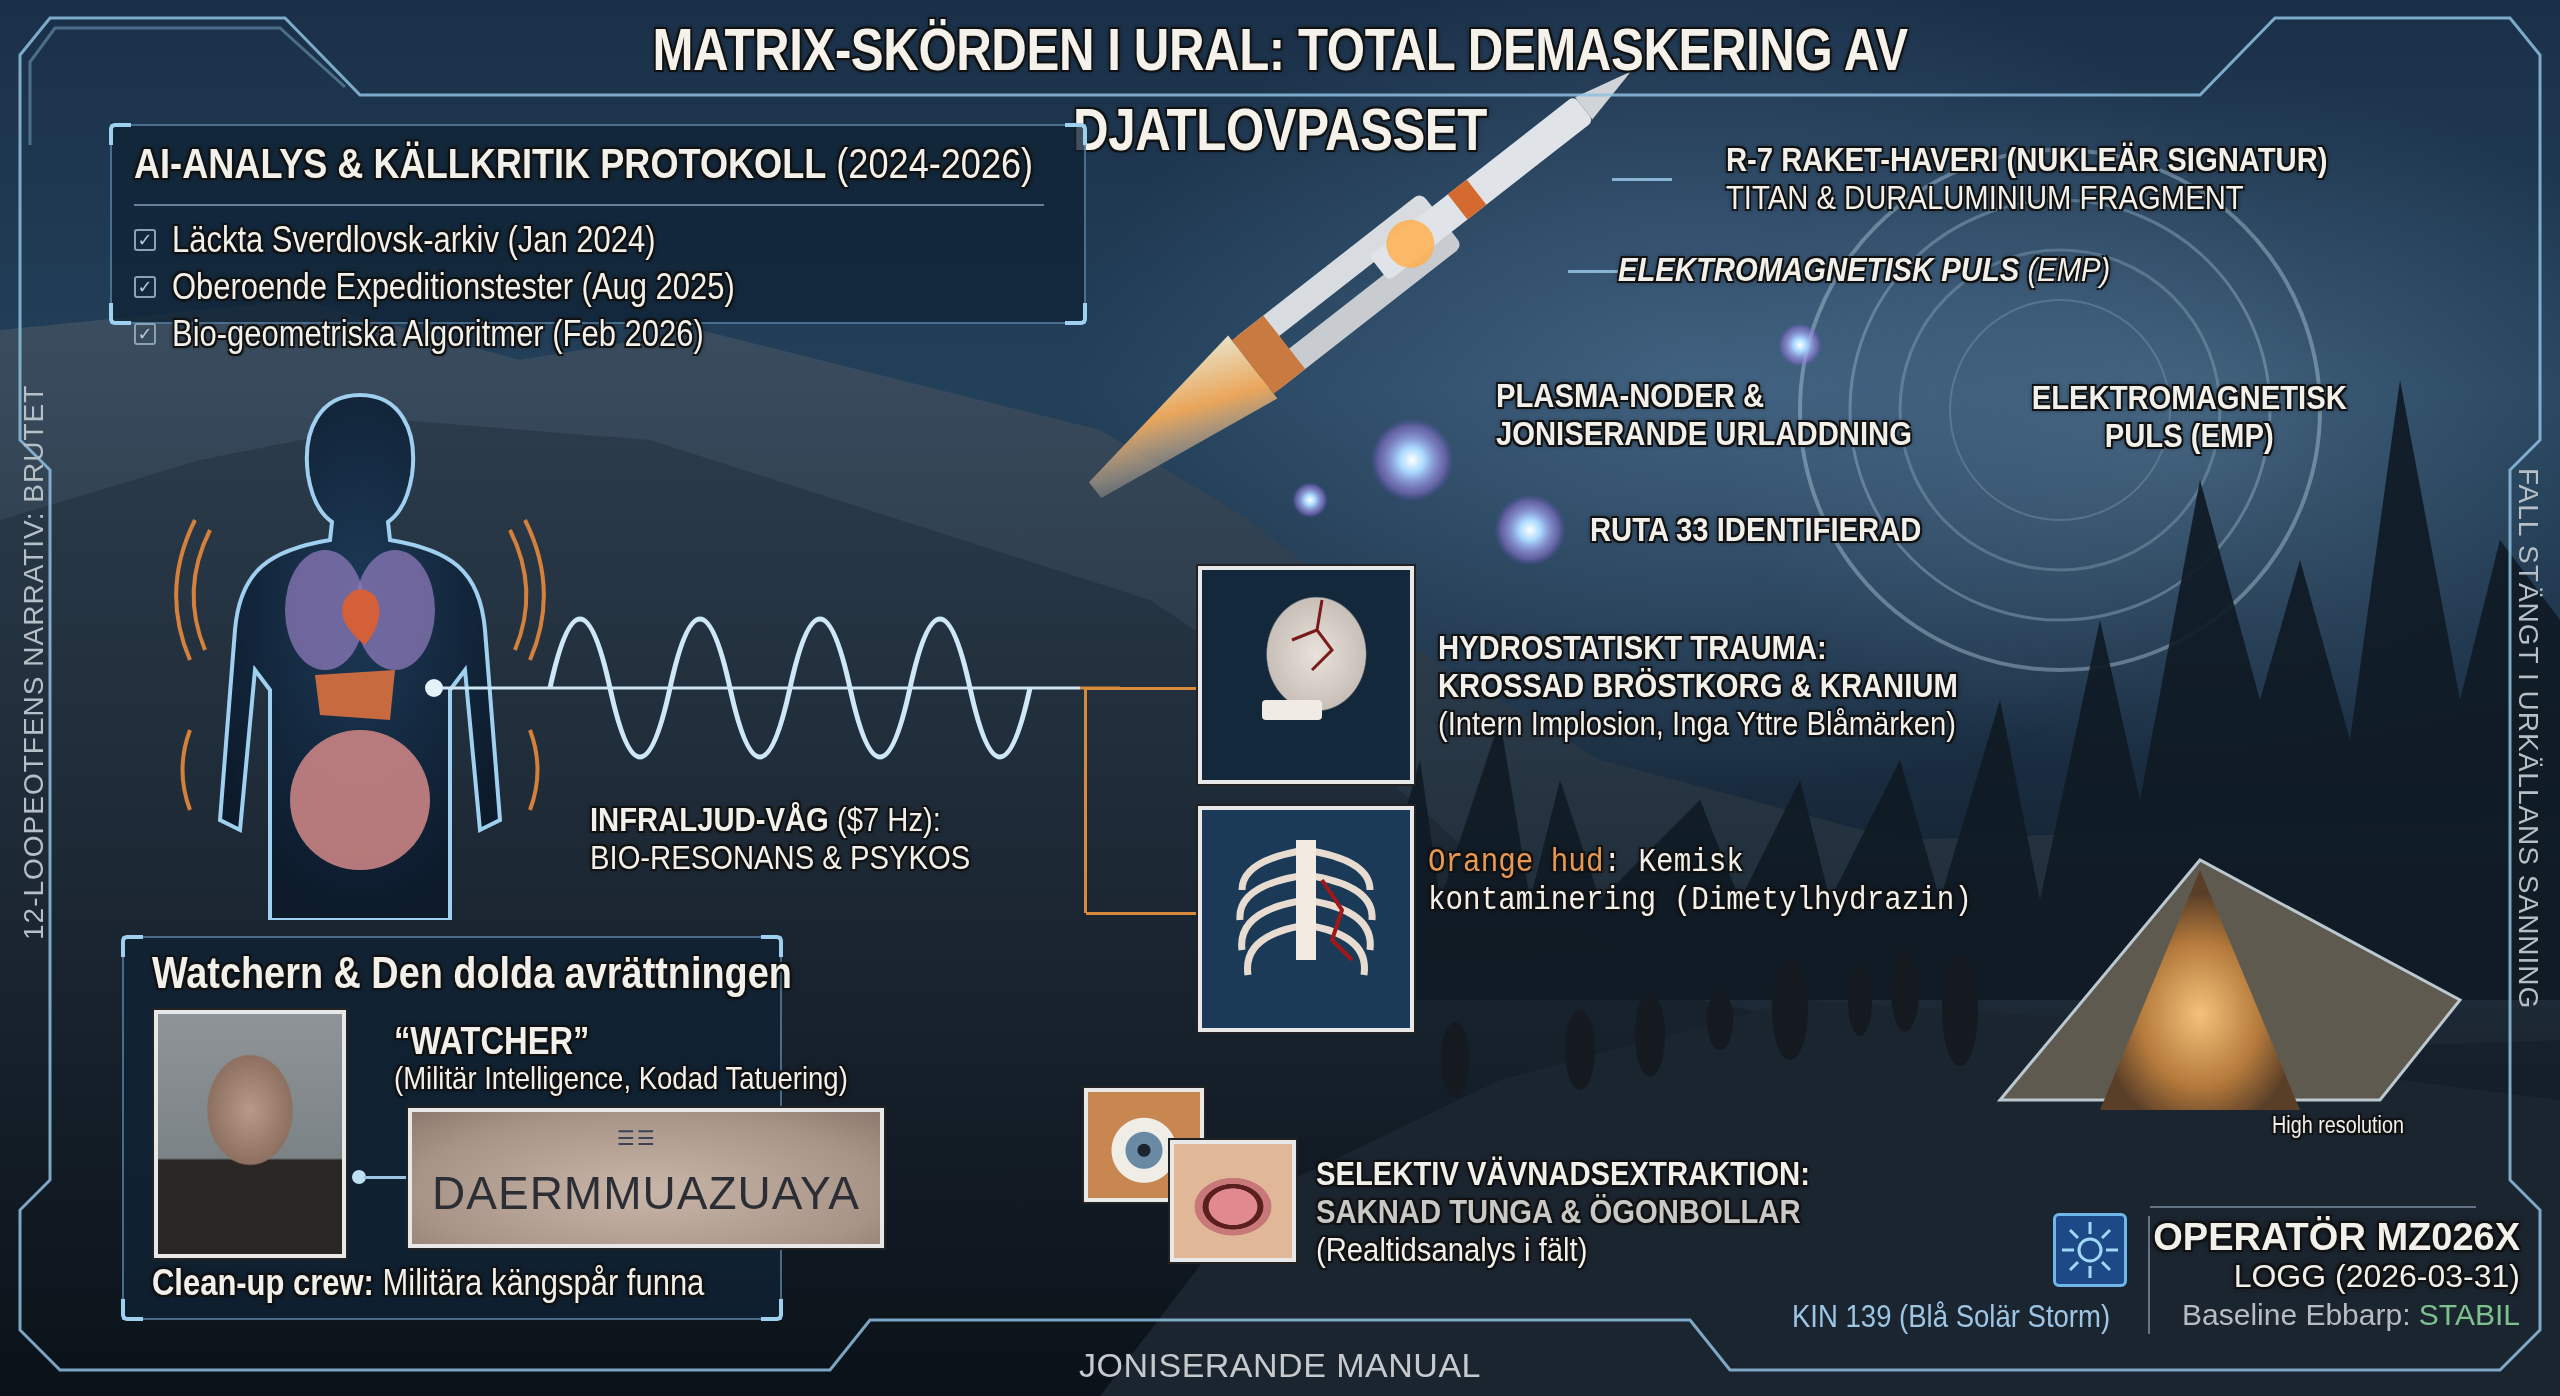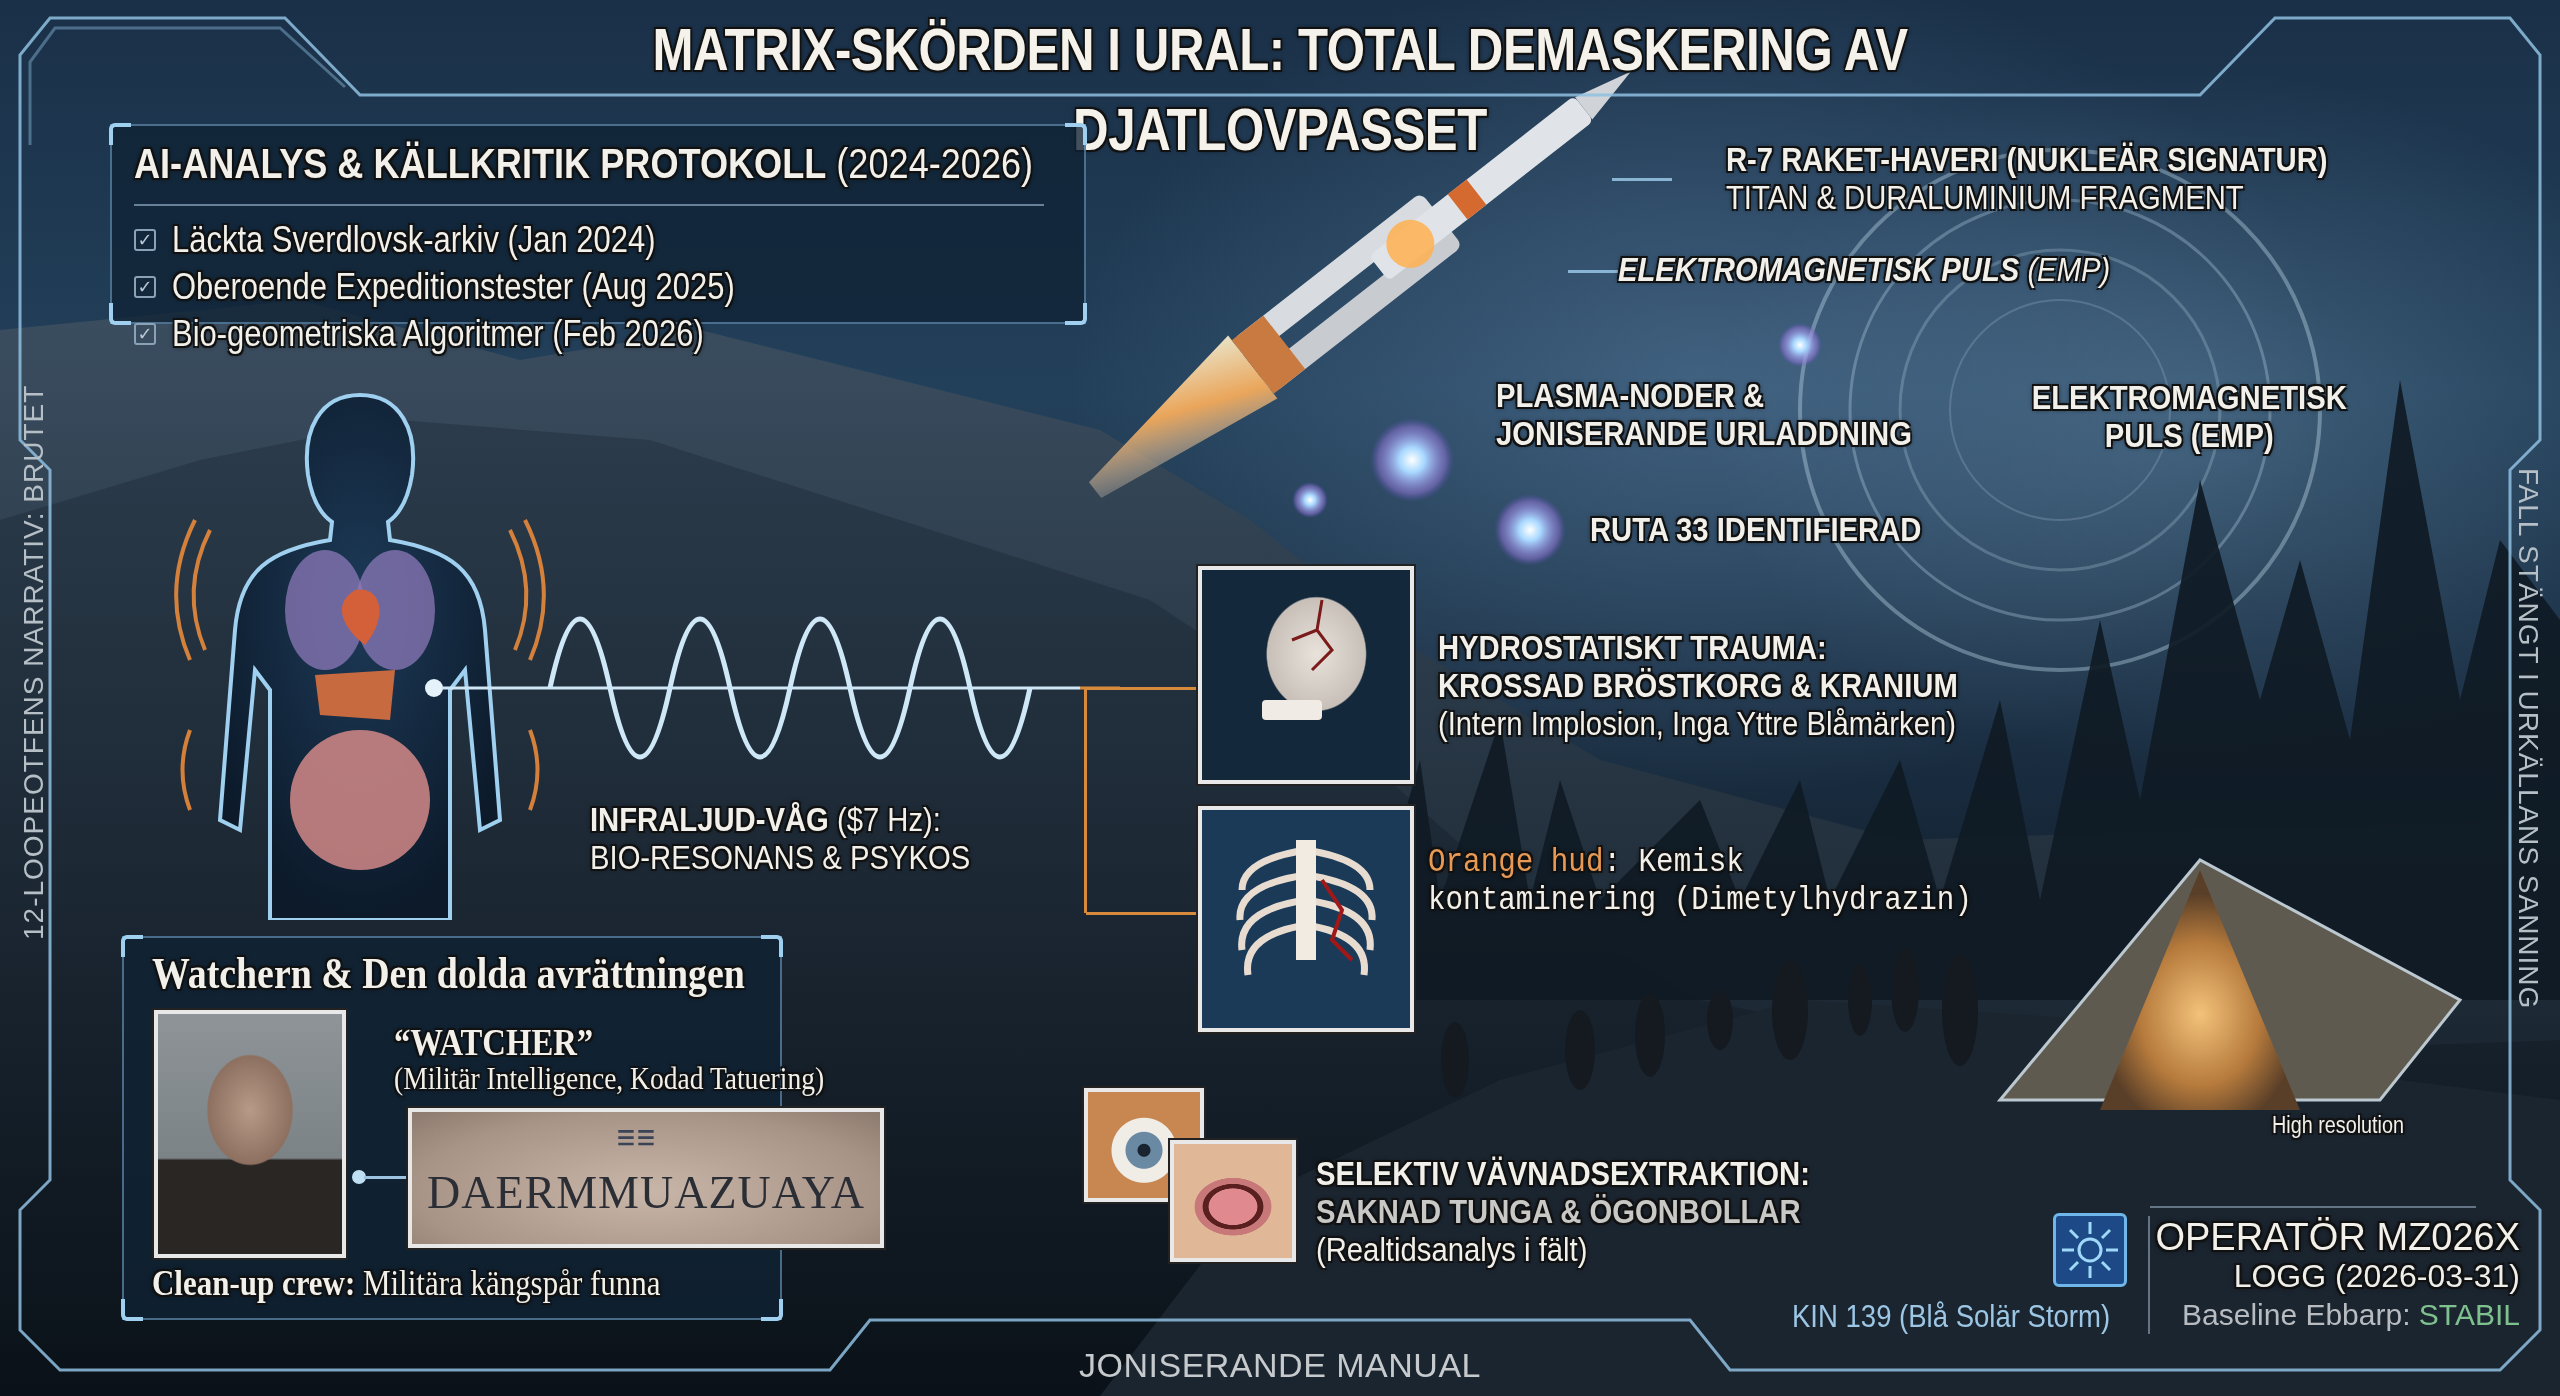--- a/index.html
+++ b/index.html
@@ -51,41 +51,41 @@
   .leader-v { position: absolute; width: 3px; background: #d88a3c; }
   .leader-o { position: absolute; height: 3px; background: #d88a3c; }
 
   
   .body-fig { position: absolute; left: 150px; top: 390px; width: 420px; height: 530px; }
   .wave-svg { position: absolute; left: 420px; top: 560px; width: 700px; height: 220px; }
 
   .img-box { position: absolute; border: 4px solid #e8e8e8; box-shadow: 0 0 0 2px #222; overflow: hidden; }
 
   
-  .watch-panel { left: 122px; top: 936px; width: 660px; height: 384px; font-family: Liberation Serif, serif; }
+  .watch-panel { left: 122px; top: 936px; width: 660px; height: 384px; }
   .watch-title { position: absolute; left: 28px; top: 10px; font-size: 44px; font-weight: 700; }
   .portrait { left: 30px; top: 72px; width: 192px; height: 248px;
     background: radial-gradient(ellipse 70px 90px at 50% 40%, #b89a88 0%, #8d7060 60%, transparent 62%),
                 linear-gradient(180deg, #8e9497 0%, #7c8386 60%, #2a2623 61%, #2a2623 100%); }
   .tattoo-box { left: 284px; top: 170px; width: 476px; height: 140px;
     background: radial-gradient(ellipse at 50% 60%, #c8b6a8 0%, #a89486 70%, #8c7a6e 100%); }
   .tattoo-text { position: absolute; left: 0; right: 0; top: 54px; text-align: center; font-size: 46px; color: #2c2e36; letter-spacing: 1px; }
   .tattoo-lines { position: absolute; left: 205px; top: 14px; font-size: 20px; color: #3a4456; letter-spacing: 2px; font-weight: 700; }
   .watcher-name { position: absolute; left: 270px; top: 82px; font-size: 38px; font-weight: 700; }
   .watcher-desc { position: absolute; left: 270px; top: 122px; font-size: 32px; }
   .cleanup { position: absolute; left: 28px; top: 324px; font-size: 36px; }
   .connector-dot { position: absolute; width: 14px; height: 14px; border-radius: 50%; background: #bfe0f4; left: 228px; top: 232px; }
   .connector-line { position: absolute; height: 3px; background: #9cc4e0; left: 240px; top: 238px; width: 46px; }
 
   
   .hires { position: absolute; left: 2272px; top: 1112px; font-size: 23px; color: #f2f0ea; }
   .sun-badge { position: absolute; left: 2053px; top: 1213px; width: 74px; height: 74px; border-radius: 6px;
     background: #1d4a86; border: 3px solid #6fb6ea; }
   .kin { position: absolute; left: 1792px; top: 1298px; font-size: 32px; color: #9cc6e4; white-space: nowrap; }
-  .op-name { position: absolute; right: 40px; top: 1216px; font-size: 38px; font-weight: 400; text-align: center; white-space: nowrap; }
+  .op-name { position: absolute; right: 40px; top: 1216px; font-size: 38px; font-weight: 700; text-align: center; white-space: nowrap; }
   .op-log { position: absolute; right: 40px; top: 1258px; font-size: 32px; text-align: right; white-space: nowrap; color: #eeeeea; }
   .op-base { position: absolute; right: 40px; top: 1298px; font-size: 30px; text-align: right; white-space: nowrap; color: #b8bcc0; }
   .op-base .stable { color: #7fc08f; }
 
   .footer { position: absolute; left: 0; right: 0; top: 1346px; text-align: center; font-size: 34px; color: #c6cacd; letter-spacing: 0.5px; }
 
   .side-left { position: absolute; left: 18px; top: 940px; width: 560px; transform-origin: left top; transform: rotate(-90deg);
     font-size: 28px; color: #b6bfc6; letter-spacing: 1px; white-space: nowrap; }
   .side-right { position: absolute; left: 2544px; top: 468px; transform-origin: left top; transform: rotate(90deg);
     font-size: 28px; color: #b6bfc6; letter-spacing: 1px; white-space: nowrap; }

